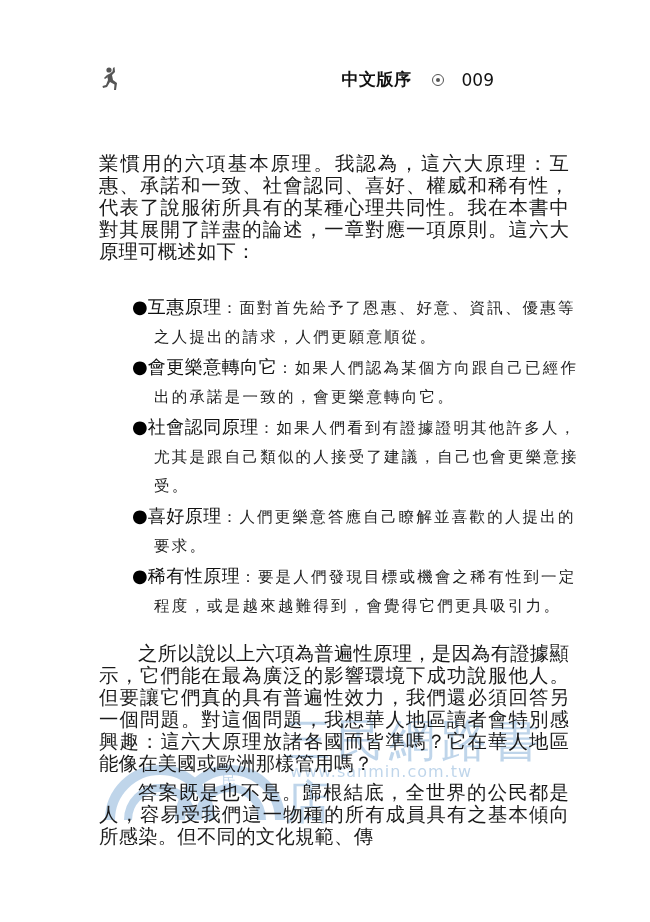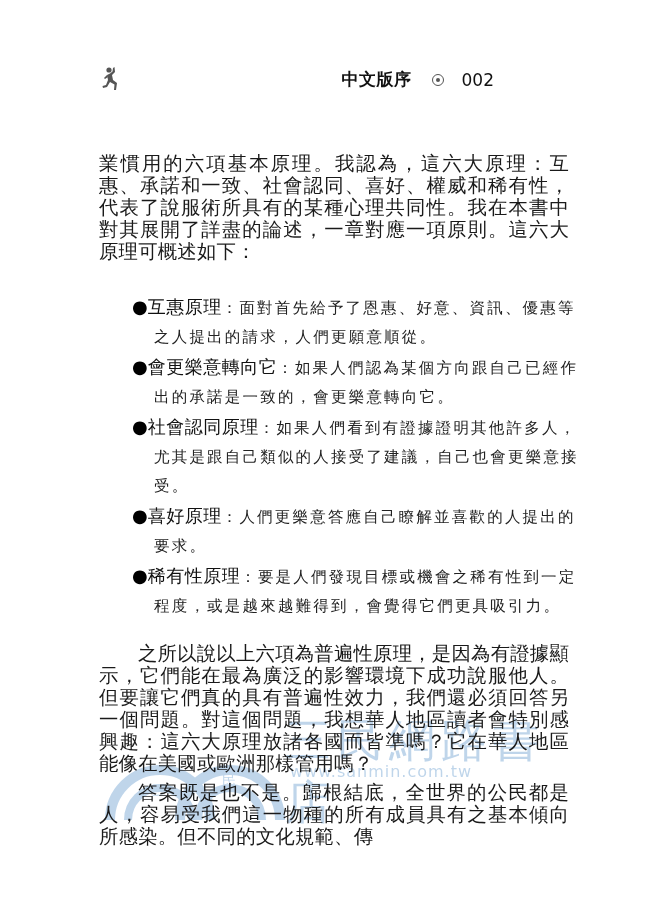--- a/index.html
+++ b/index.html
@@ -40,21 +40,21 @@
 
 <div class="page-header">
   <svg class="runner-icon" viewBox="0 0 22 28">
     <circle cx="9" cy="4" r="2.6" fill="#555"></circle>
     <path d="M13 2 L14.5 1 L15 6 L12 9 L13 14 L17 17 L16 24 L14 24 L14.5 18.5 L10 16 L7 21 L3 22 L2.5 20 L6 19 L8 14 L7 9 L10 7.5 L12.5 5.5 Z" fill="#555"></path>
     <path d="M7 9 L4 12 L5 13 L8 11 Z" fill="#555"></path>
   </svg>
   <div class="header-right">
     <span class="header-title">中文版序</span>
     <span class="dot-icon"></span>
-    <span class="page-number">002</span>
+    <span class="page-number">009</span>
   </div>
 </div>
 
 <div class="watermark">
   <svg class="wm-arcs" width="190" height="100" viewBox="0 0 190 100">
     <g fill="none" stroke="#3a7fc1">
       <path d="M10 100 A50 50 0 0 1 110 100" stroke-width="10"></path>
       <path d="M28 100 A32 32 0 0 1 92 100" stroke-width="8"></path>
       <path d="M80 100 A50 50 0 0 1 180 100" stroke-width="10"></path>
       <path d="M98 100 A32 32 0 0 1 162 100" stroke-width="8"></path>

